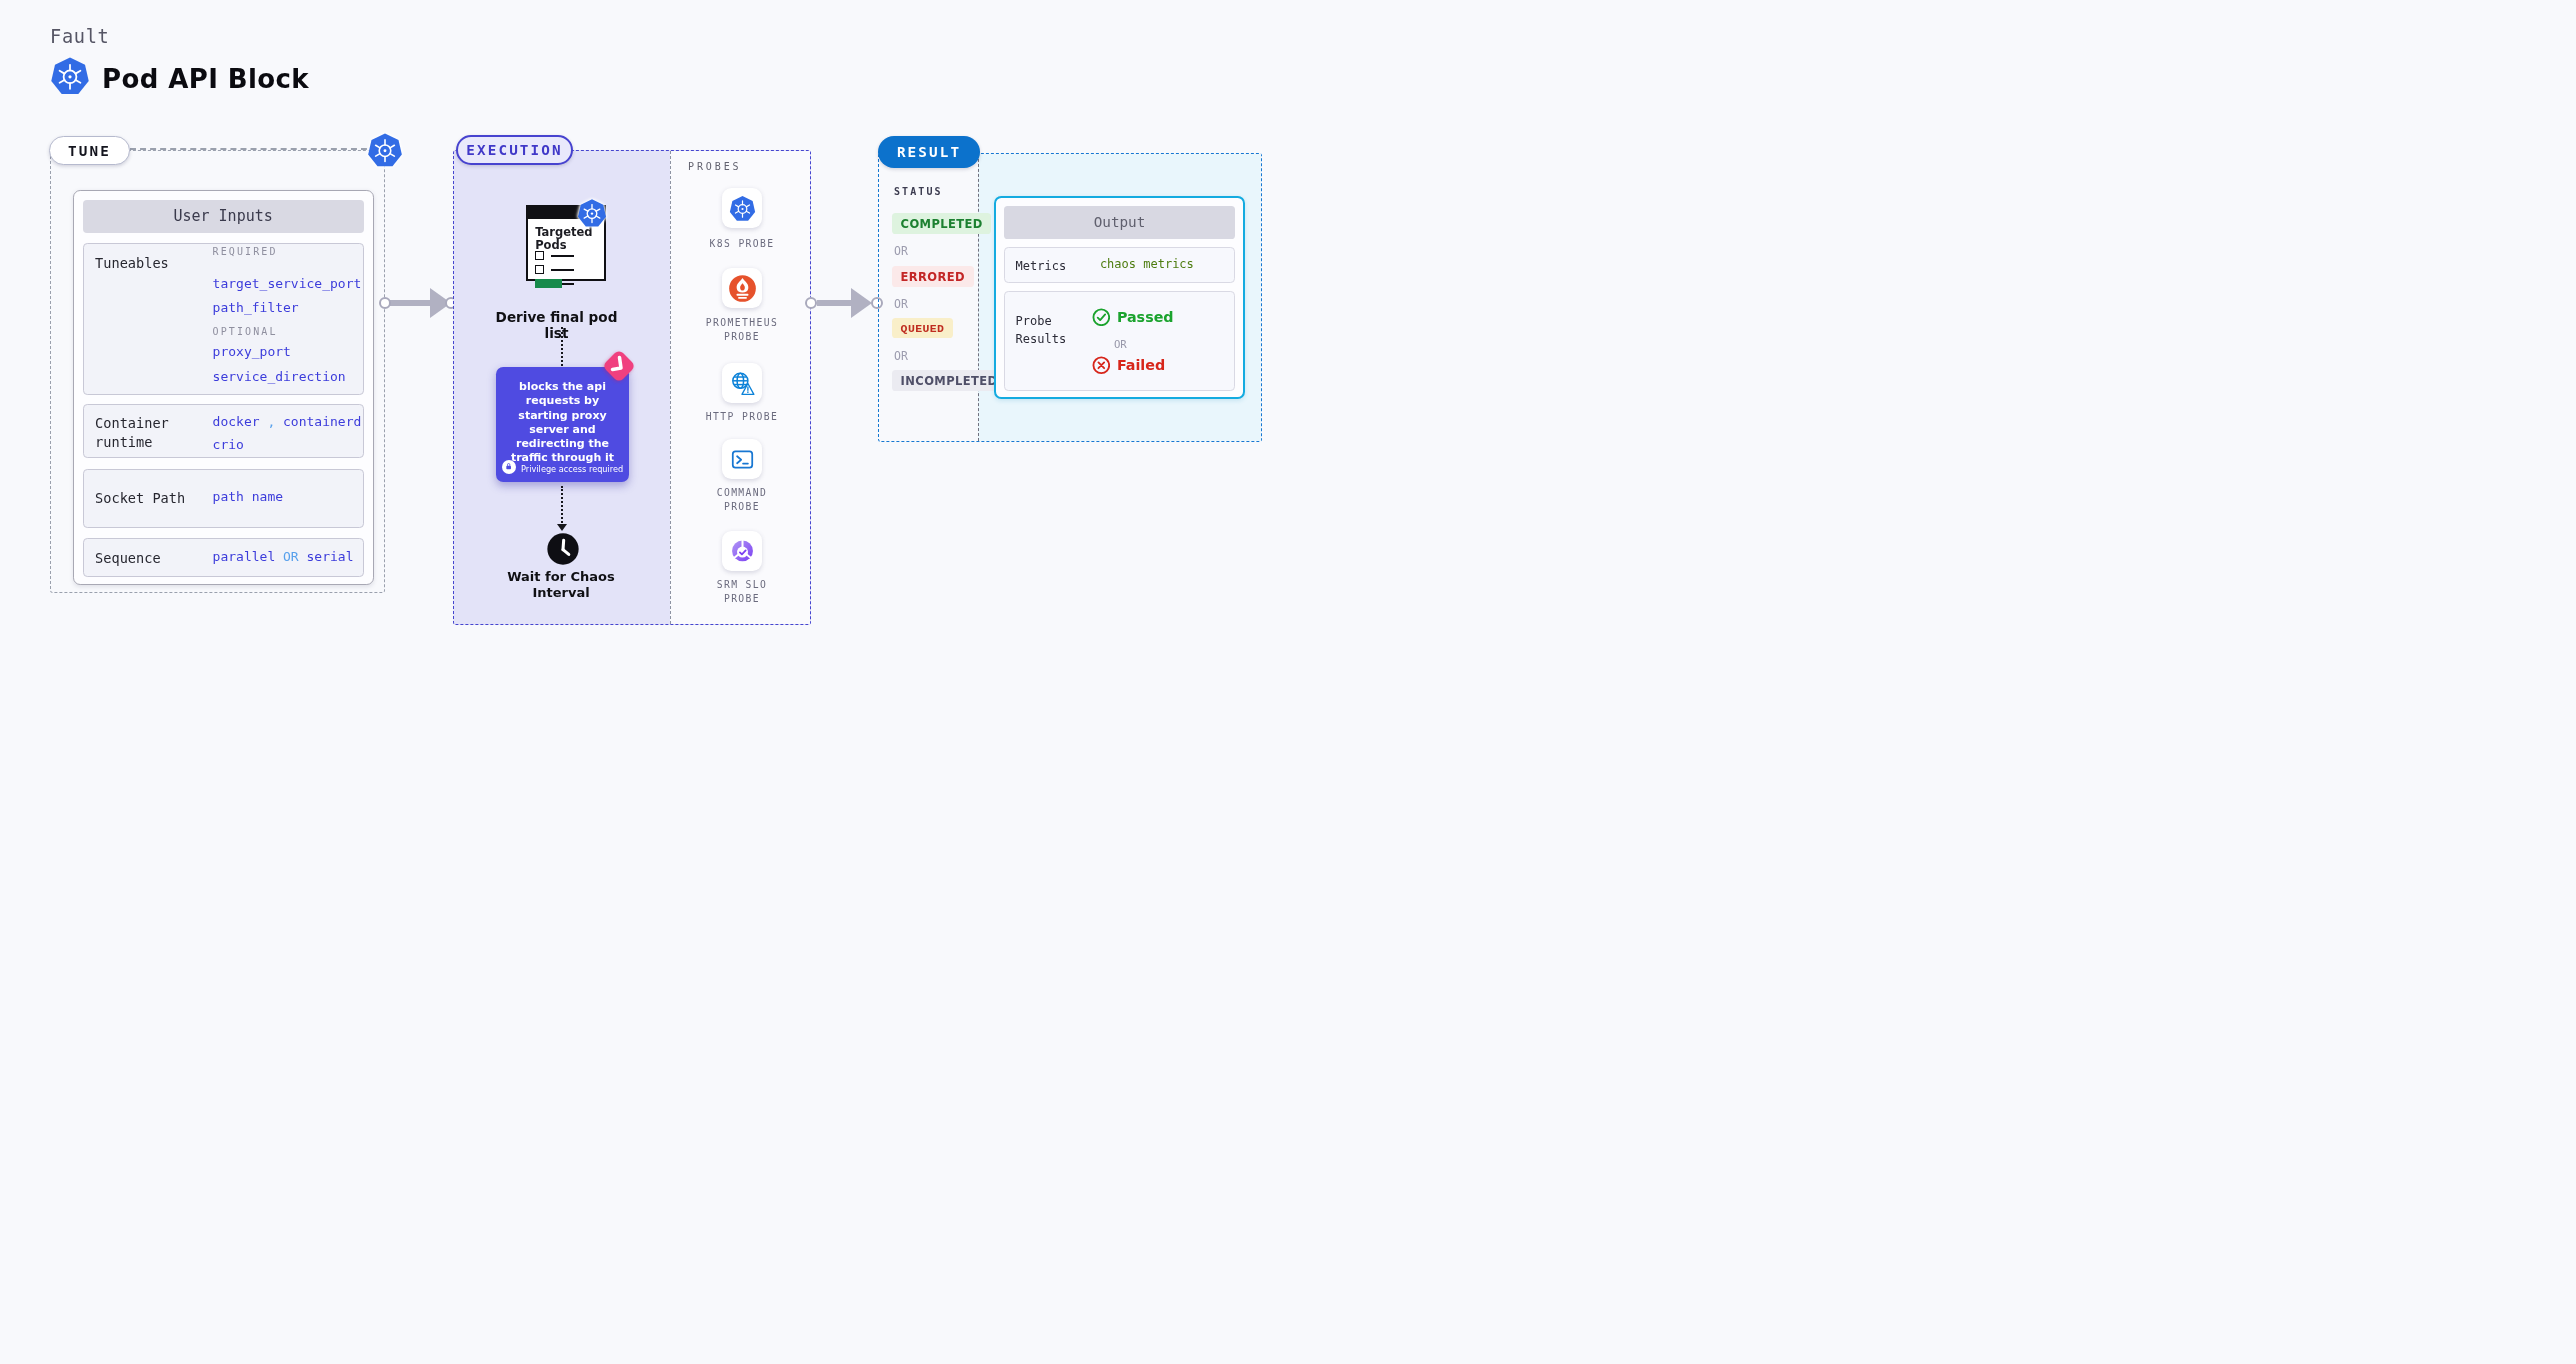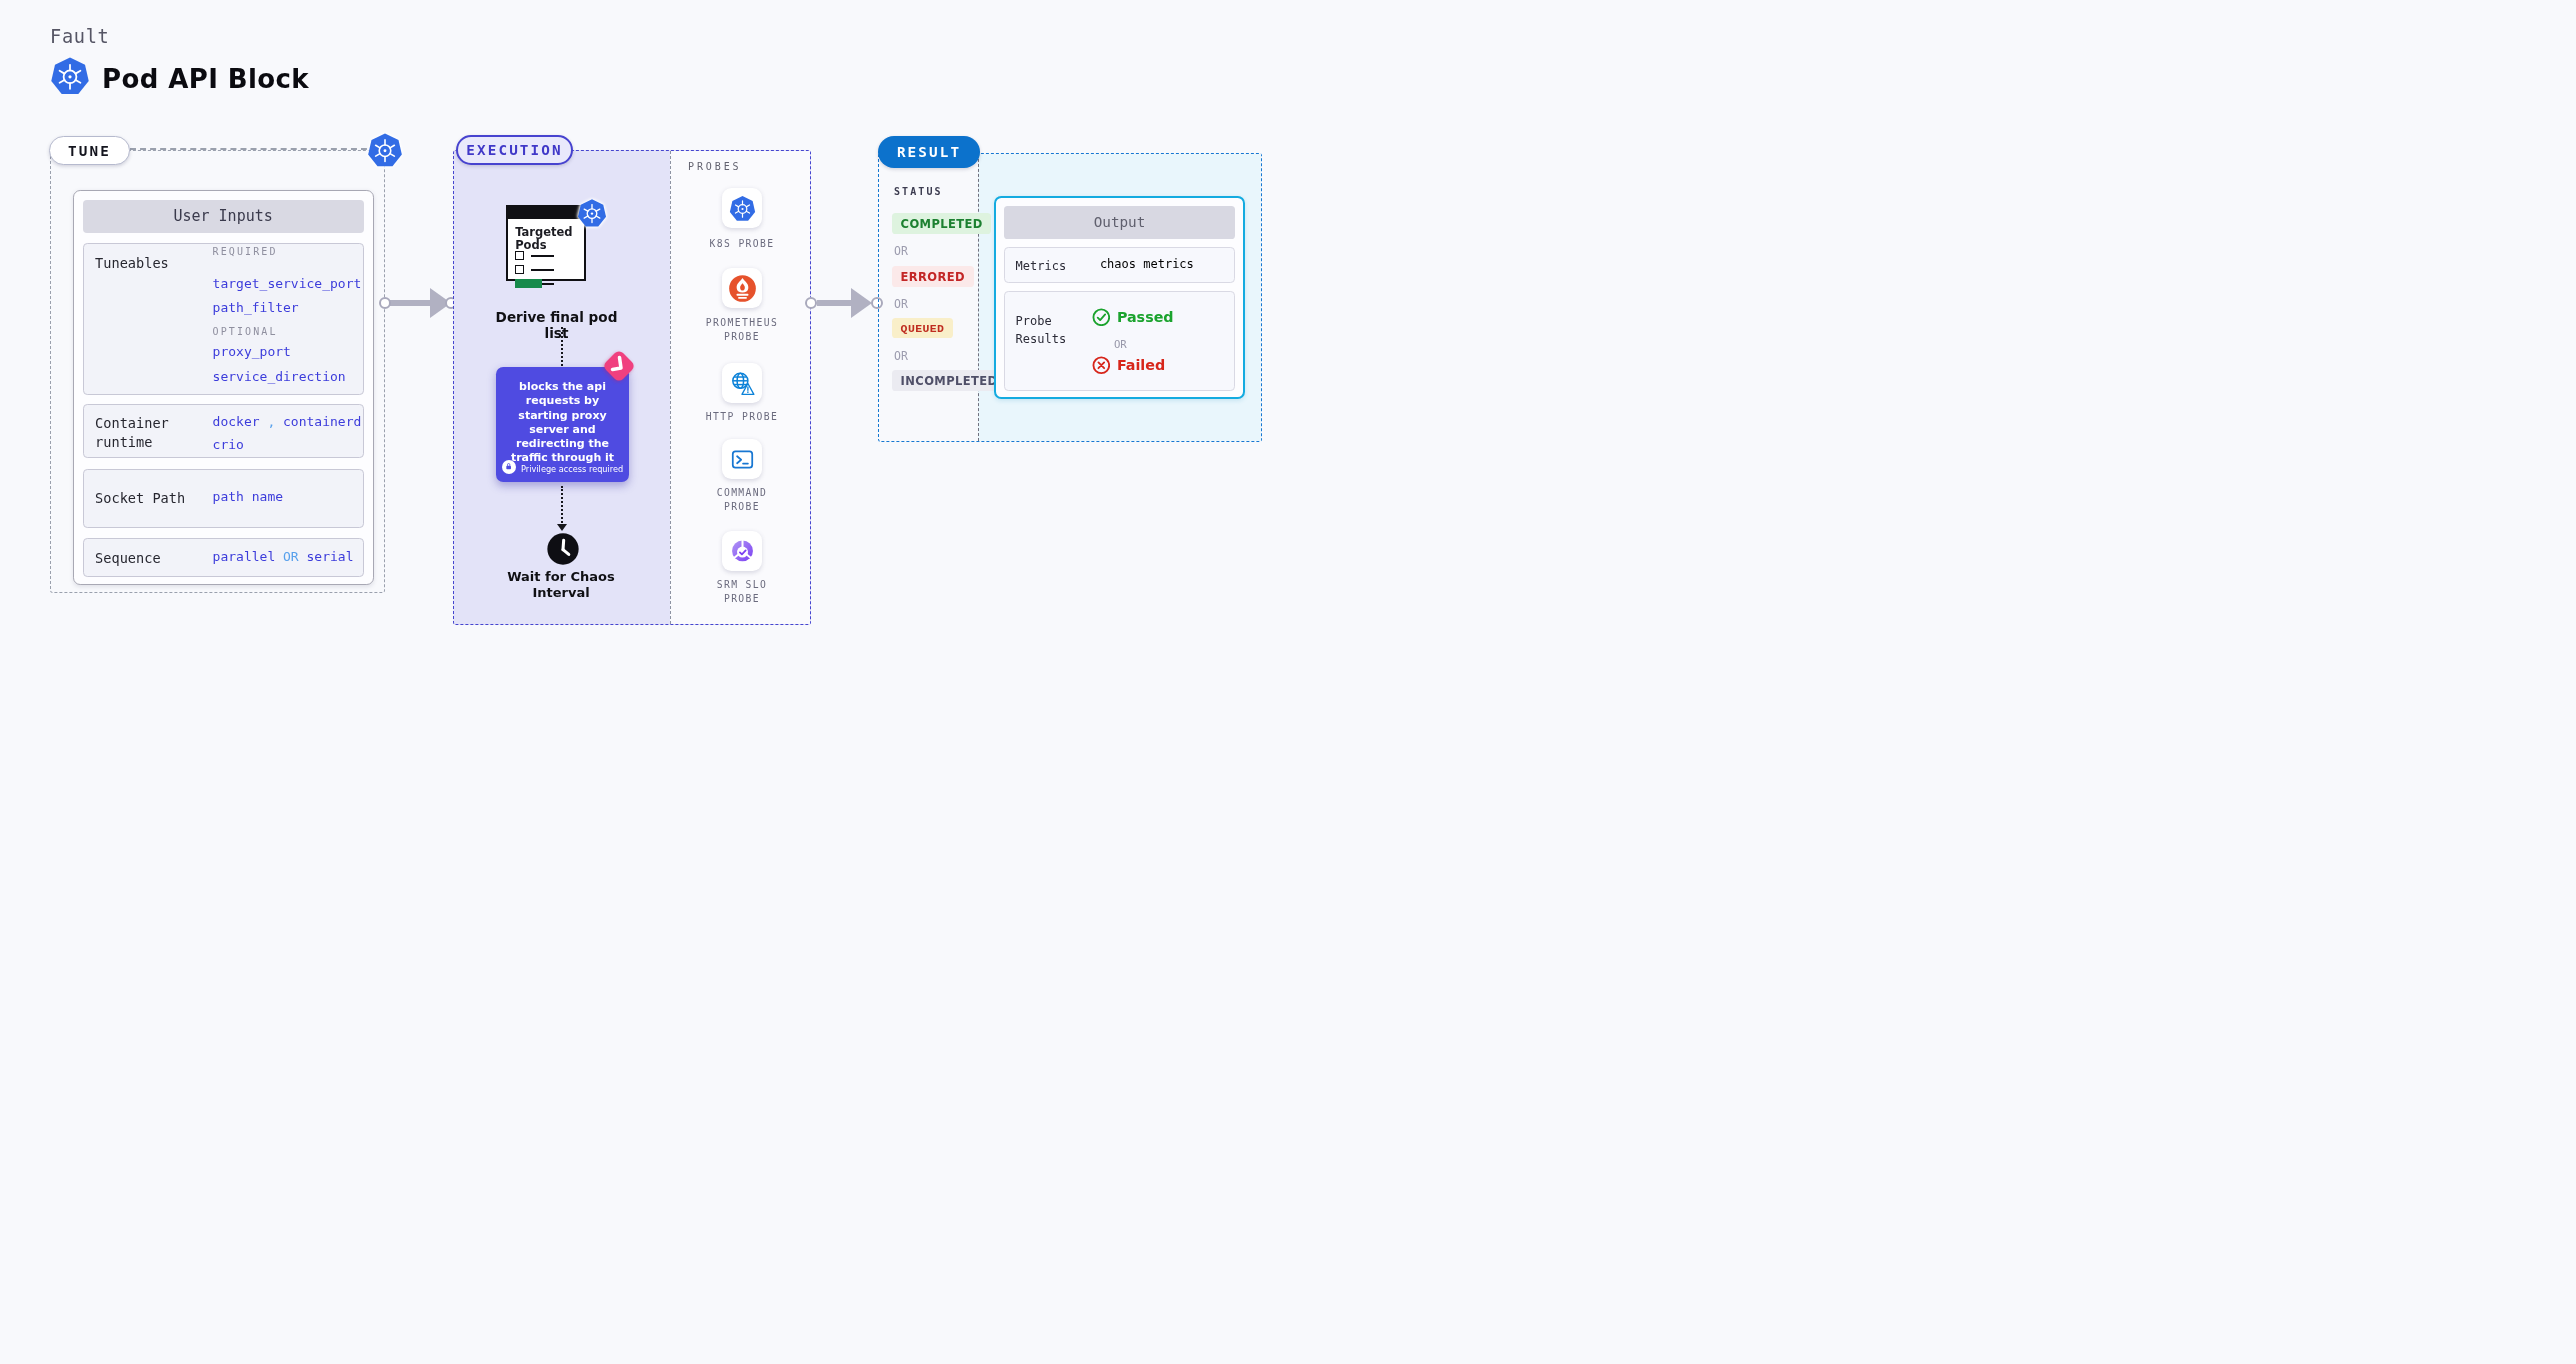--- a/index.html
+++ b/index.html
@@ -54,21 +54,21 @@
   .code-val { position:absolute; left:129px; font-size:13px; color:#3c3cdb; }
   .or-blue { color:#57a0ec; }
 
   
   .h-arrow-line { height:6.4px; background:#b1b1c2; }
   .h-arrow-head { width:0; height:0; border-top:15px solid transparent; border-bottom:15px solid transparent;
                   border-left:21.5px solid #b1b1c2; }
   .node-dot { width:12px; height:12px; border-radius:50%; background:#ffffff; border:2.1px solid #a9a9bc; }
 
   
-  .pods-icon { left:52px; top:54px; width:80px; height:76px; background:#ffffff; border:2.1px solid #101014; }
+  .pods-icon { left:72px; top:54px; width:80px; height:76px; background:#ffffff; border:2.1px solid #101014; }
   .pods-topbar { position:absolute; left:-2.1px; top:-2.1px; width:80px; height:14.3px; background:#101014; }
   .pods-title { position:absolute; left:7.2px; top:18.6px; font-size:11.5px; font-weight:bold; color:#1c1c22; line-height:1.2; }
   .pods-row { position:absolute; left:7.2px; display:flex; align-items:center; gap:6.4px; }
   .pods-check { width:9.3px; height:9.3px; border:1.4px solid #101014; background:#fff; }
   .pods-line { width:23px; height:1.8px; background:#101014; }
   .pods-btn { position:absolute; left:7.2px; top:72px; width:27px; height:9.3px; background:#178a4c; }
   .pods-k8s-badge { left:123px; top:47px; width:30px; height:30px; filter:drop-shadow(0 0 1.4px #fff) drop-shadow(0 0 1.4px #fff); }
   .derive-label { left:31px; top:158px; width:143px; text-align:center; font-size:13.6px; font-weight:bold; color:#101014; }
   .dotted-conn { width:0; border-left:2.1px dotted #16161c; }
   .down-arrowhead { width:0; height:0; border-left:5px solid transparent; border-right:5px solid transparent;
@@ -107,21 +107,21 @@
 
   .output-box { left:994px; top:196px; width:251px; height:203px; background:#fdfdff;
                 border:2.1px solid #14abe0; border-radius:7.2px; box-shadow:0 1.4px 4.3px rgba(20,140,190,.15); }
   .output-header { position:absolute; left:7.9px; top:7.9px; right:7.9px; height:33px; background:#d8d8e2;
                 border-radius:3.6px; display:flex; align-items:center; justify-content:center;
                 font-size:14.3px; color:#60606e; }
   .output-row { position:absolute; left:7.9px; right:7.9px; background:#f7f8fd; border:0.7px solid #d9d9e4; border-radius:4.3px; }
   .row-metrics { top:49px; height:36px; }
   .row-proberes { top:93px; height:100px; }
   .out-label { position:absolute; left:10.7px; font-size:12px; color:#2c2c38; line-height:1.5; }
-  .metrics-value { position:absolute; left:95px; top:9.3px; font-size:12px; color:#000000; }
+  .metrics-value { position:absolute; left:95px; top:9.3px; font-size:12px; color:#4d7c0f; }
   .passfail { position:absolute; display:flex; align-items:center; gap:6.4px; }
   .passed-text { font-size:14.3px; font-weight:bold; color:#1ba32e; }
   .failed-text { font-size:14.3px; font-weight:bold; color:#d7261b; }
   .pf-or { position:absolute; left:109px; top:46px; font-size:10.7px; color:#9898aa; }
 </style>
 </head>
 <body>
 
 <svg width="0" height="0" style="position:absolute" aria-hidden="true">
   <defs>

